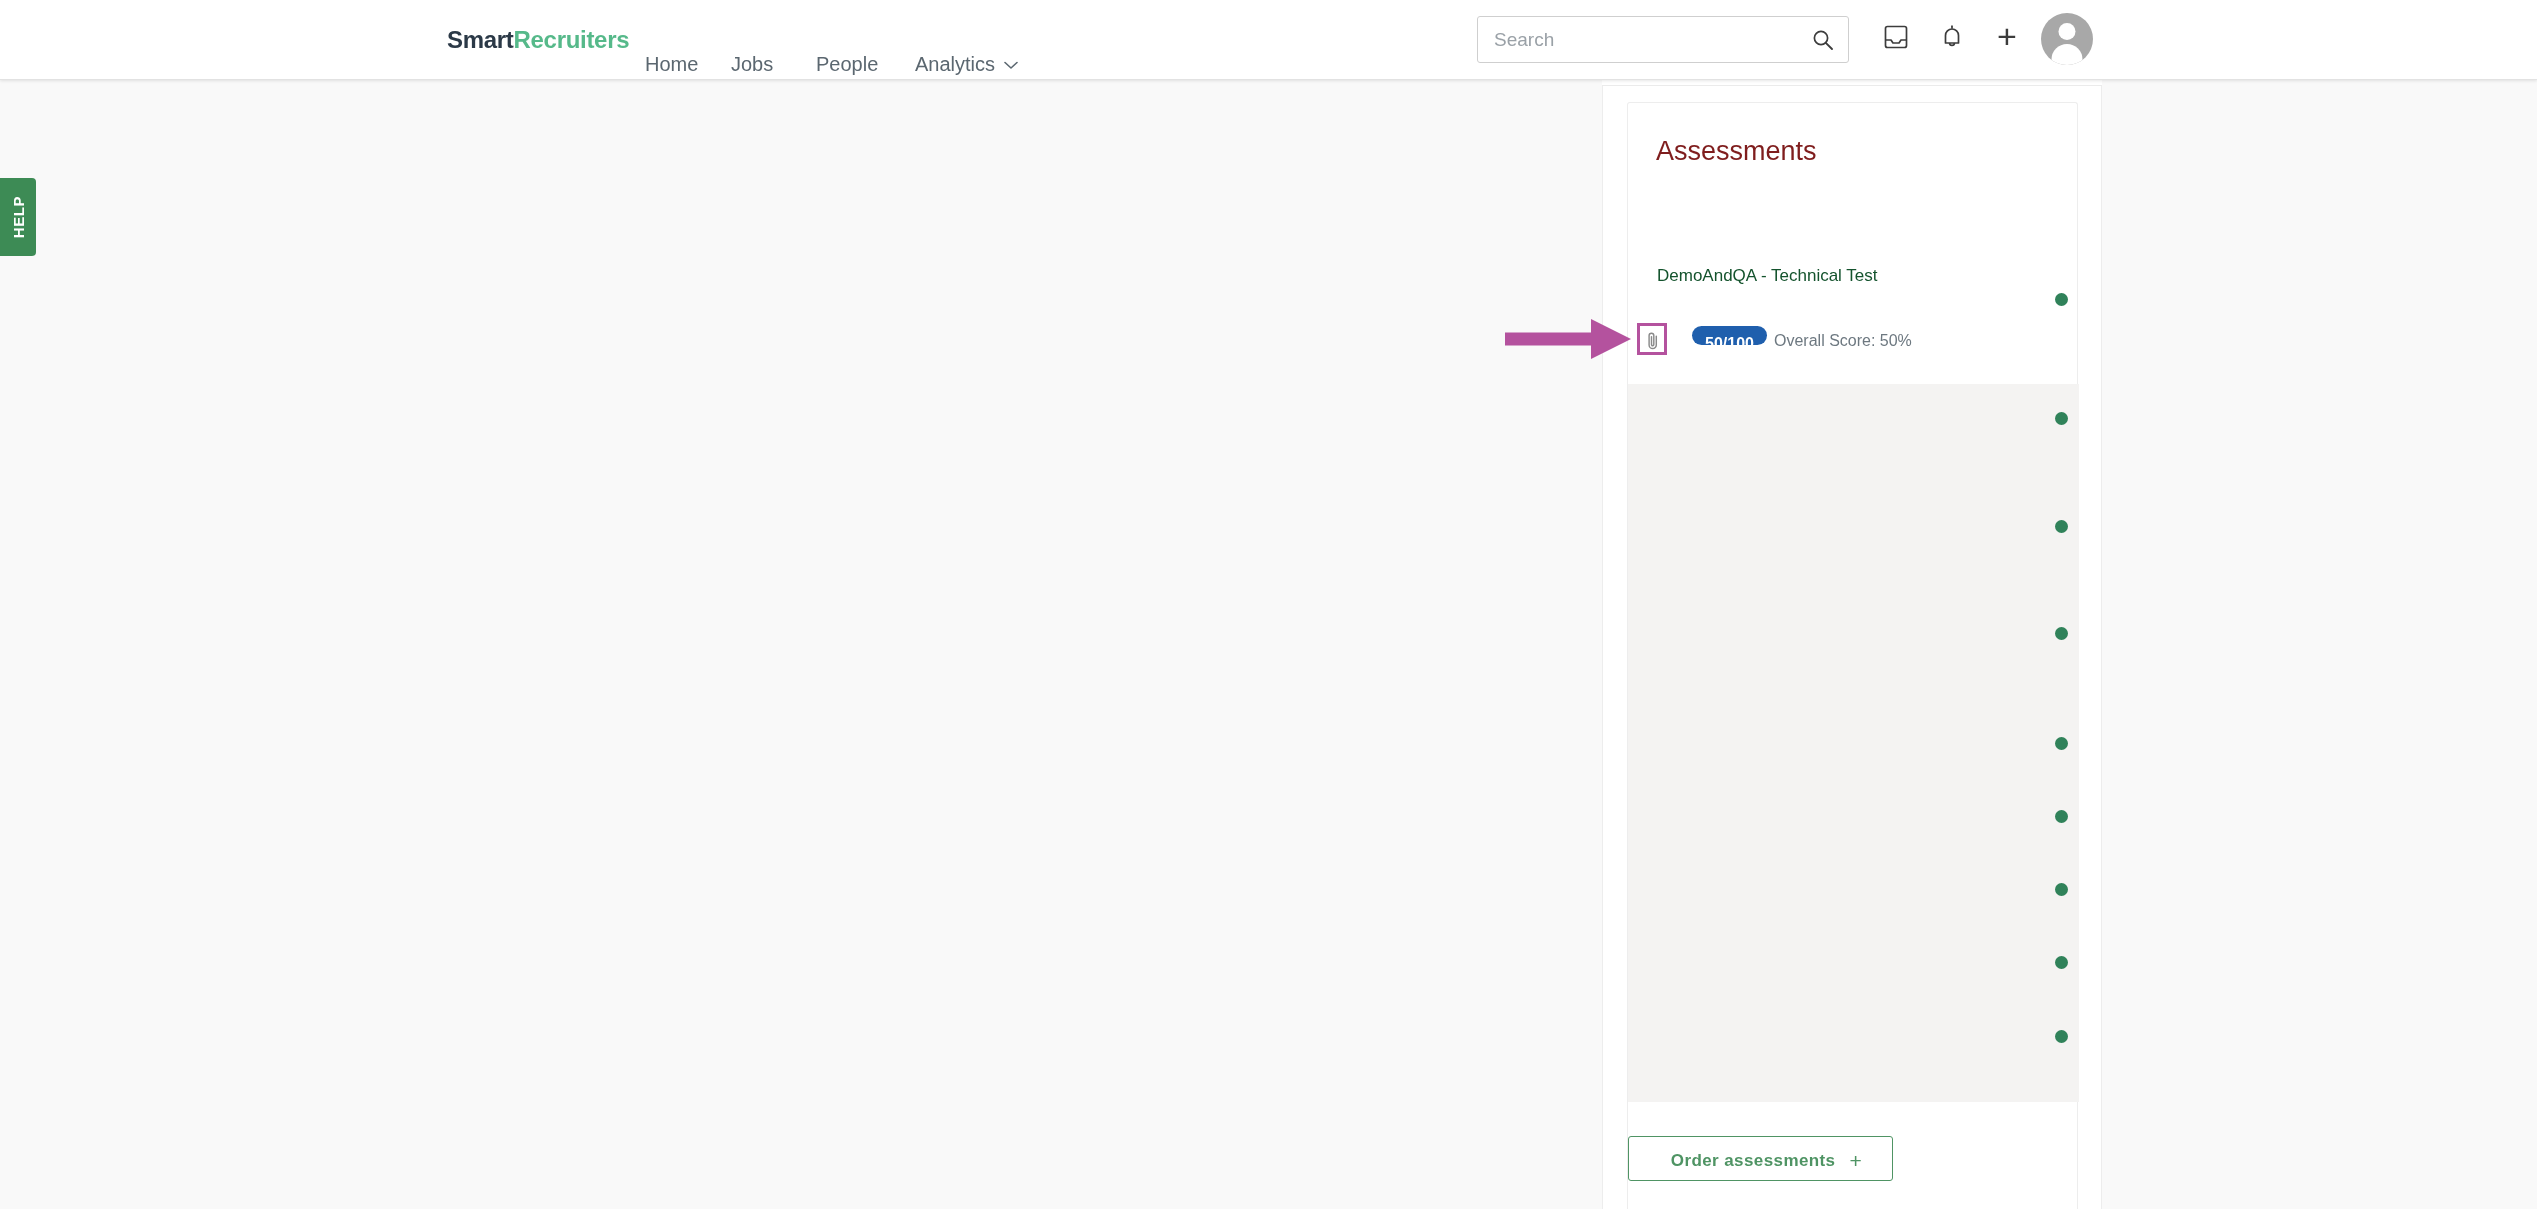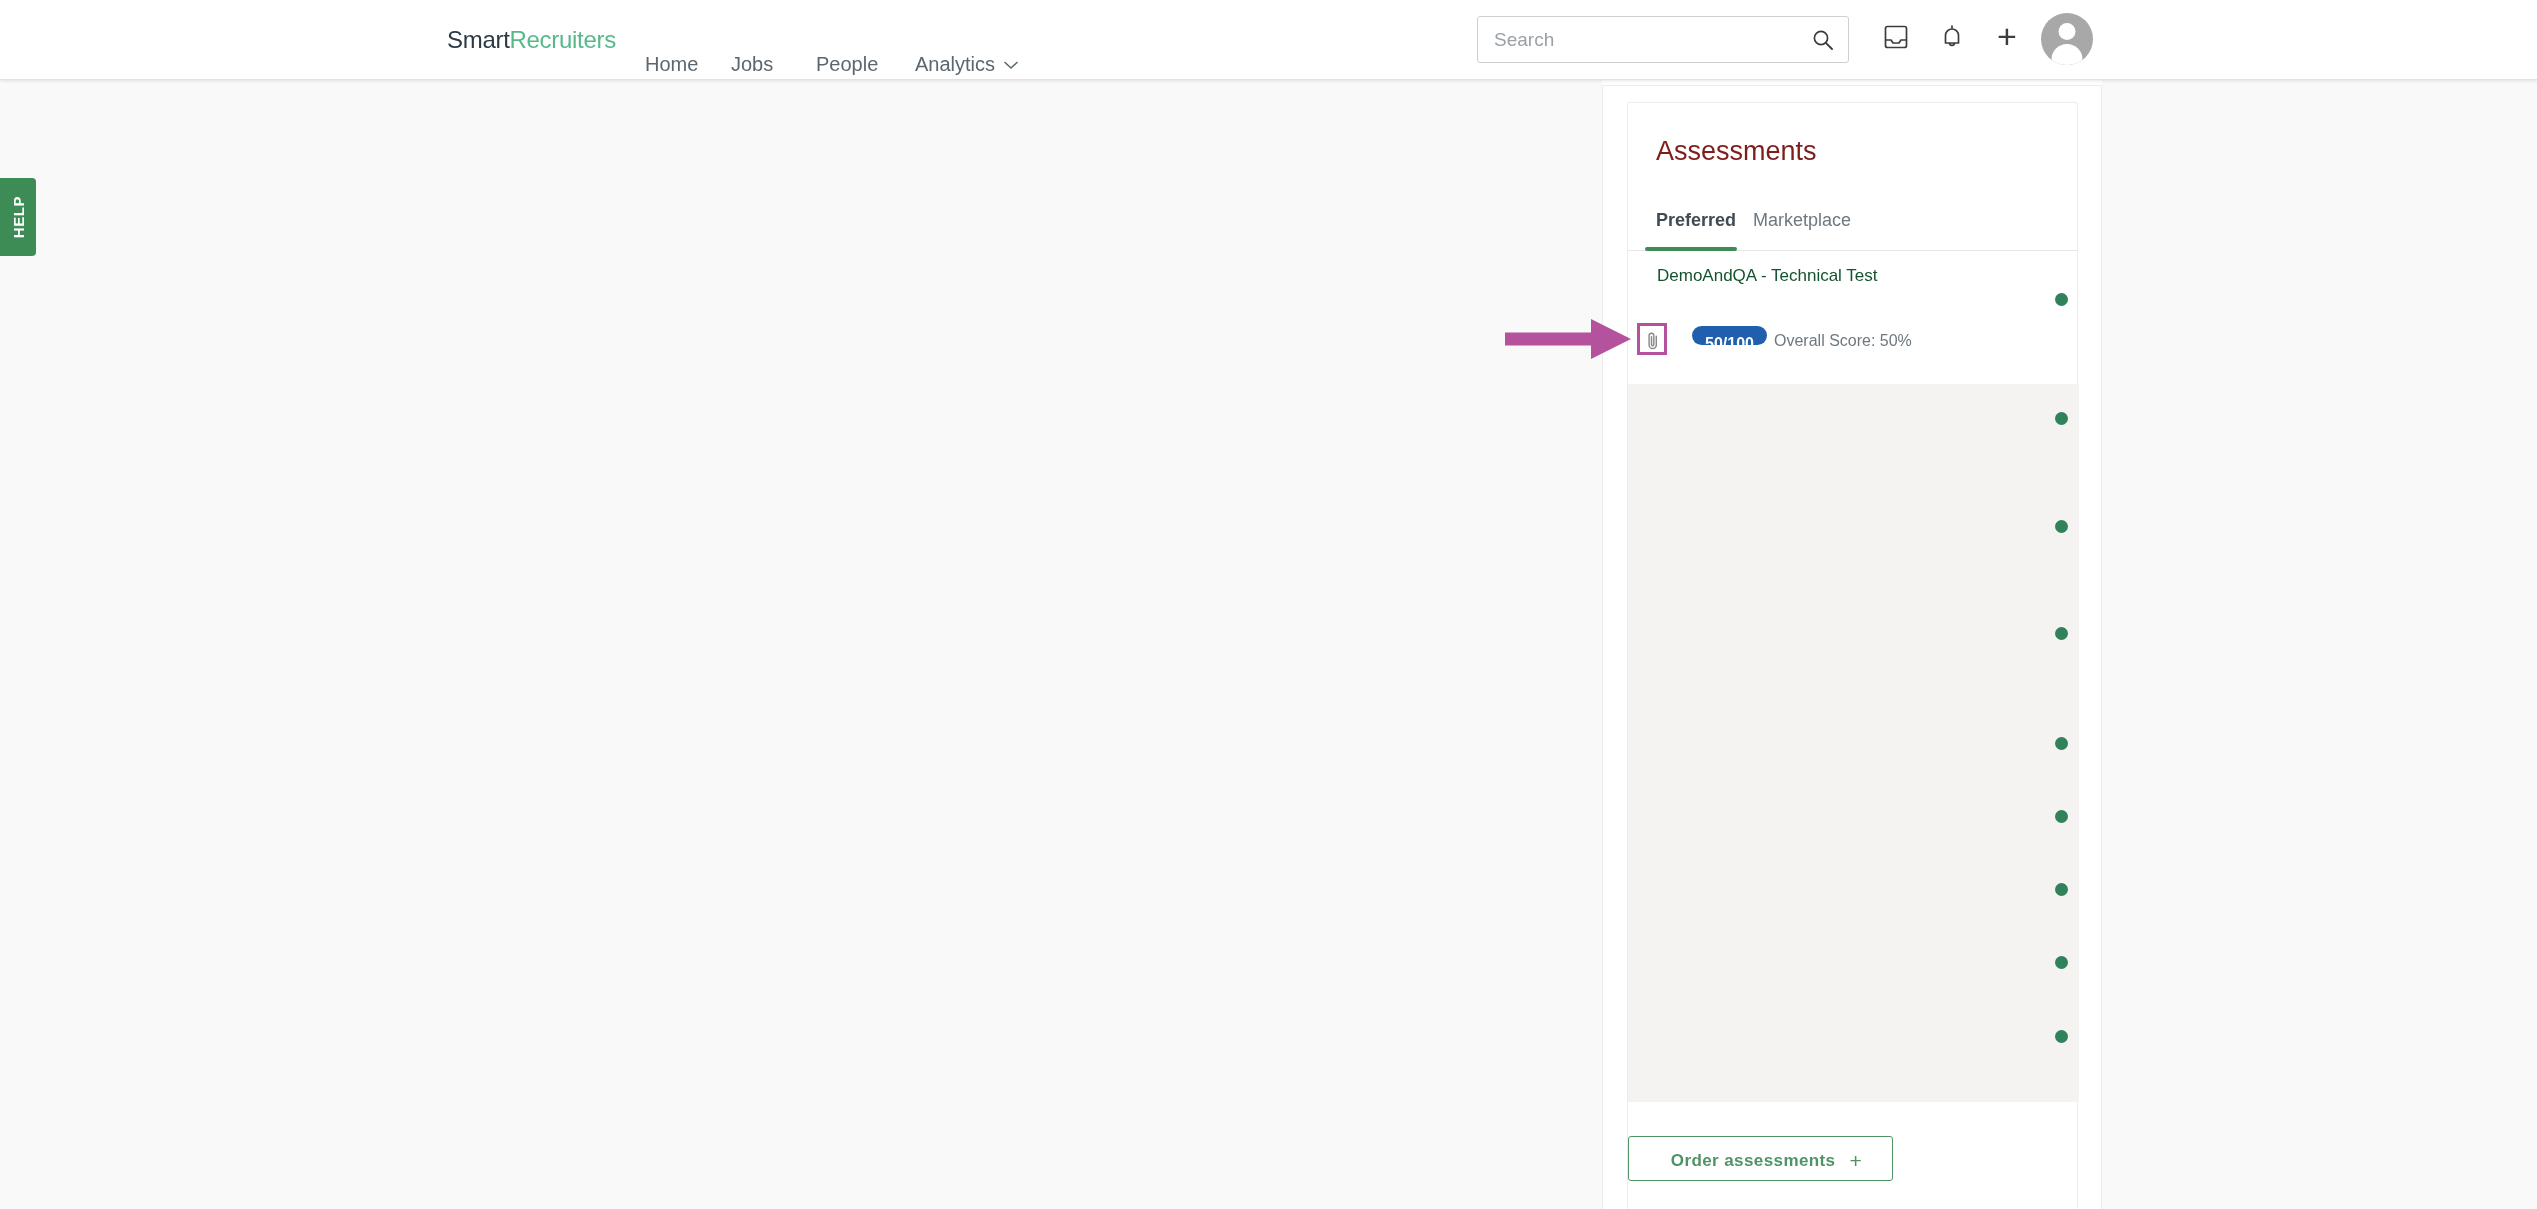--- a/index.html
+++ b/index.html
@@ -31,21 +31,21 @@
     border-bottom: 1px solid #e2e2e2;
     box-shadow: 0 1px 3px rgba(0,0,0,0.10);
     z-index: 40;
   }
 
   #brand {
     position: absolute;
     left: 447px;
     top: 26px;
     font-size: 24px;
-    font-weight: 400;
+    font-weight: 700;
     letter-spacing: -0.3px;
     white-space: nowrap;
     line-height: 28px;
   }
   #brand .smart { color: #2b3947; }
   #brand .recruiters { color: #56b98a; }
 
   .nav-link {
     position: absolute;
     top: 28px;
@@ -451,25 +451,20 @@
   </div>
 
   <div id="right-col"></div>
   <div id="prev-card-sliver"></div>
   <div id="prev-card-inner"></div>
 
   <div id="assessments-card">
 
     <div id="assessments-title">Assessments</div>
 
-    <div id="card-tabs">
-      <div class="card-tab active" id="tab-preferred">Preferred</div>
-      <div class="card-tab inactive" id="tab-marketplace">Marketplace</div>
-      <div id="tab-underline"></div>
-    </div>
 
     <div id="assessment-name">DemoAndQA - Technical Test</div>
   </div>
 
   <div id="content-placeholder"></div>
 
   <div id="clip-highlight">
     <span id="clip-icon">
       <svg width="14" height="20" viewBox="0 0 14 20" fill="none">
         <path d="M10.3 5.1 V13.9 a3.6 3.6 0 0 1 -7.2 0 V4.6 a2.35 2.35 0 0 1 4.7 0 V13.6 a1.15 1.15 0 0 1 -2.3 0 V5.6" stroke="#8a8a8a" stroke-width="1.45" fill="none" stroke-linecap="round" stroke-linejoin="round"></path>

